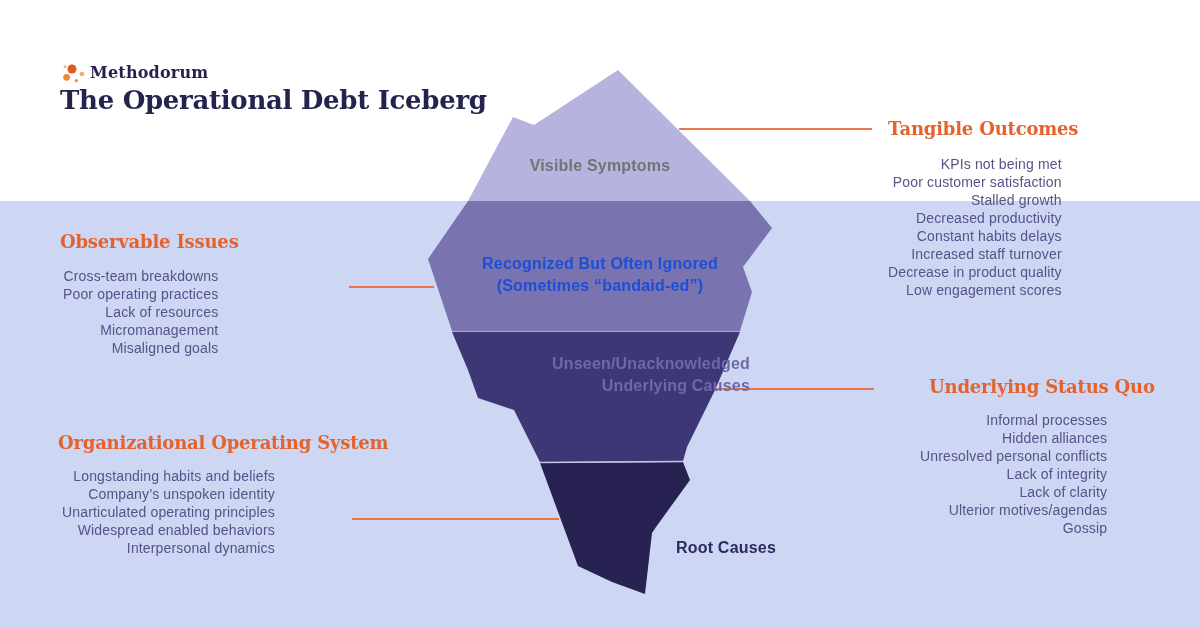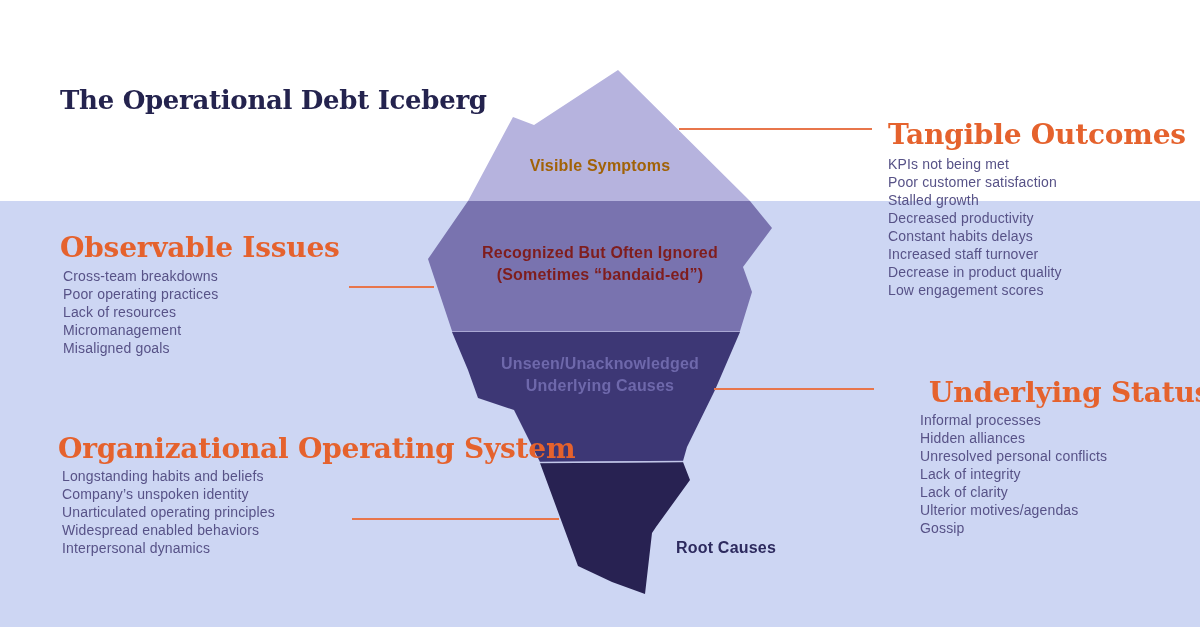--- a/index.html
+++ b/index.html
@@ -38,38 +38,38 @@
   .main-title {
     position: absolute; left: 60px; top: 85px;
     font-family: "DejaVu Serif", "Liberation Serif", serif;
     font-weight: bold; font-size: 26px; letter-spacing: -0.3px;
     color: var(--navy, #24234E);
   }
 
   .section-heading {
     position: absolute;
     font-family: "DejaVu Serif", "Liberation Serif", serif;
-    font-weight: bold; font-size: 28px; letter-spacing: -0.2px;
+    font-weight: bold; font-size: 18px; letter-spacing: -0.2px;
     color: var(--accent-orange, #E5622D);
     white-space: nowrap;
   }
-  .item-list { position: absolute; }
+  .item-list { position: absolute; text-align: right; }
   .item-list .list-item {
     font-size: 14px; line-height: 18px; letter-spacing: 0.15px;
     color: var(--list-text, #575287); white-space: nowrap;
   }
 
   .iceberg-label {
     position: absolute; text-align: center;
     font-size: 16px; line-height: 22px; letter-spacing: 0.2px;
     white-space: nowrap;
   }
-  .label-visible   { left: 470px; top: 155px; width: 260px; color: #a16207; font-weight: bold; }
-  .label-recognized{ left: 440px; top: 242px; width: 320px; color: #7f1d1d; font-weight: bold; }
-  .label-unseen    { left: 450px; top: 353px; width: 300px; color: var(--layer3-text, #6E68AB); font-weight: bold; }
+  .label-visible   { left: 470px; top: 155px; width: 260px; color: #737373; font-weight: bold; }
+  .label-recognized{ left: 440px; top: 253px; width: 320px; color: #1d4ed8; font-weight: bold; }
+  .label-unseen    { left: 450px; top: 353px; width: 300px; color: var(--layer3-text, #6E68AB); font-weight: bold; text-align: right; }
   .label-root      { left: 676px; top: 510px; width: 200px; text-align: left; color: #2D2A5E; font-weight: bold; margin-top: 27px; }
 </style>
 </head>
 <body>
 
 <div class="canvas">
 
   <div class="water"></div>
 
   <svg class="iceberg-svg" viewBox="0 0 1200 627" aria-hidden="true">
@@ -78,20 +78,30 @@
     <polygon class="layer3" points="452,332 740,332 715,390 687,447 683,461 540,462 514,410 478,398 468,370"></polygon>
     <polygon class="layer4" points="540,463 683,462 690,480 656,527 652,533 645,594 612,582 578,566"></polygon>
     <line class="seam-a" x1="452" y1="331.5" x2="740" y2="331.5"></line>
     <line class="seam-b" x1="540" y1="462.5" x2="683" y2="461.5"></line>
     <line class="connector" x1="679" y1="129" x2="872" y2="129"></line>
     <line class="connector" x1="349" y1="287" x2="434" y2="287"></line>
     <line class="connector" x1="714" y1="389" x2="874" y2="389"></line>
     <line class="connector" x1="352" y1="519" x2="559" y2="519"></line>
   </svg>
 
+  <div class="brand">
+    <svg class="logo-icon" viewBox="0 0 28 24" aria-hidden="true">
+      <circle class="dot-a" cx="14" cy="9" r="4.5"></circle>
+      <circle class="dot-b" cx="8.6" cy="17.3" r="3.4"></circle>
+      <circle class="dot-c" cx="24" cy="14" r="2.3"></circle>
+      <circle class="dot-b" cx="18.3" cy="20.6" r="1.7"></circle>
+      <circle class="dot-c" cx="7" cy="6.7" r="1.4"></circle>
+    </svg>
+    <span class="logo-text">Methodorum</span>
+  </div>
 
   <h1 class="main-title">The Operational Debt Iceberg</h1>
 
   <div class="iceberg-label label-visible">
     <span>Visible Symptoms</span>
   </div>
   <div class="iceberg-label label-recognized">
     <span>Recognized But Often Ignored</span><br>
     <span>(Sometimes “bandaid-ed”)</span>
   </div>

